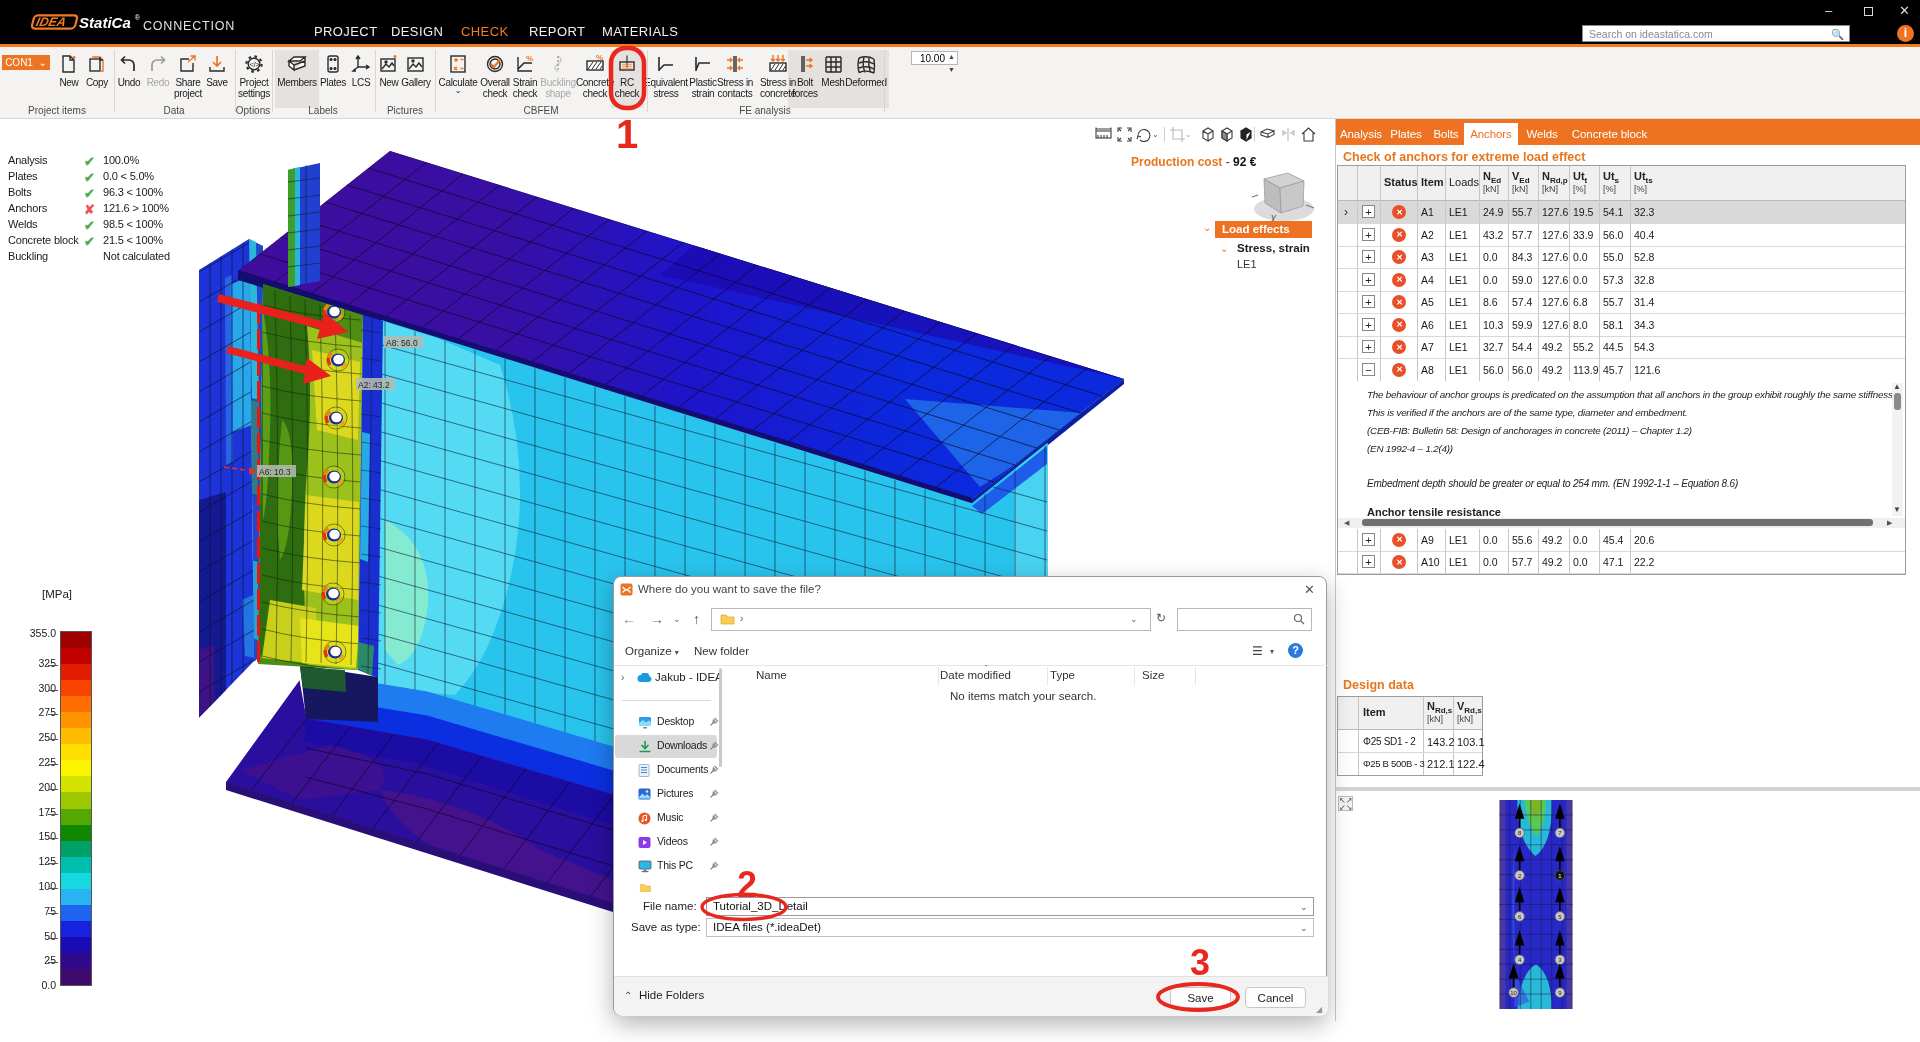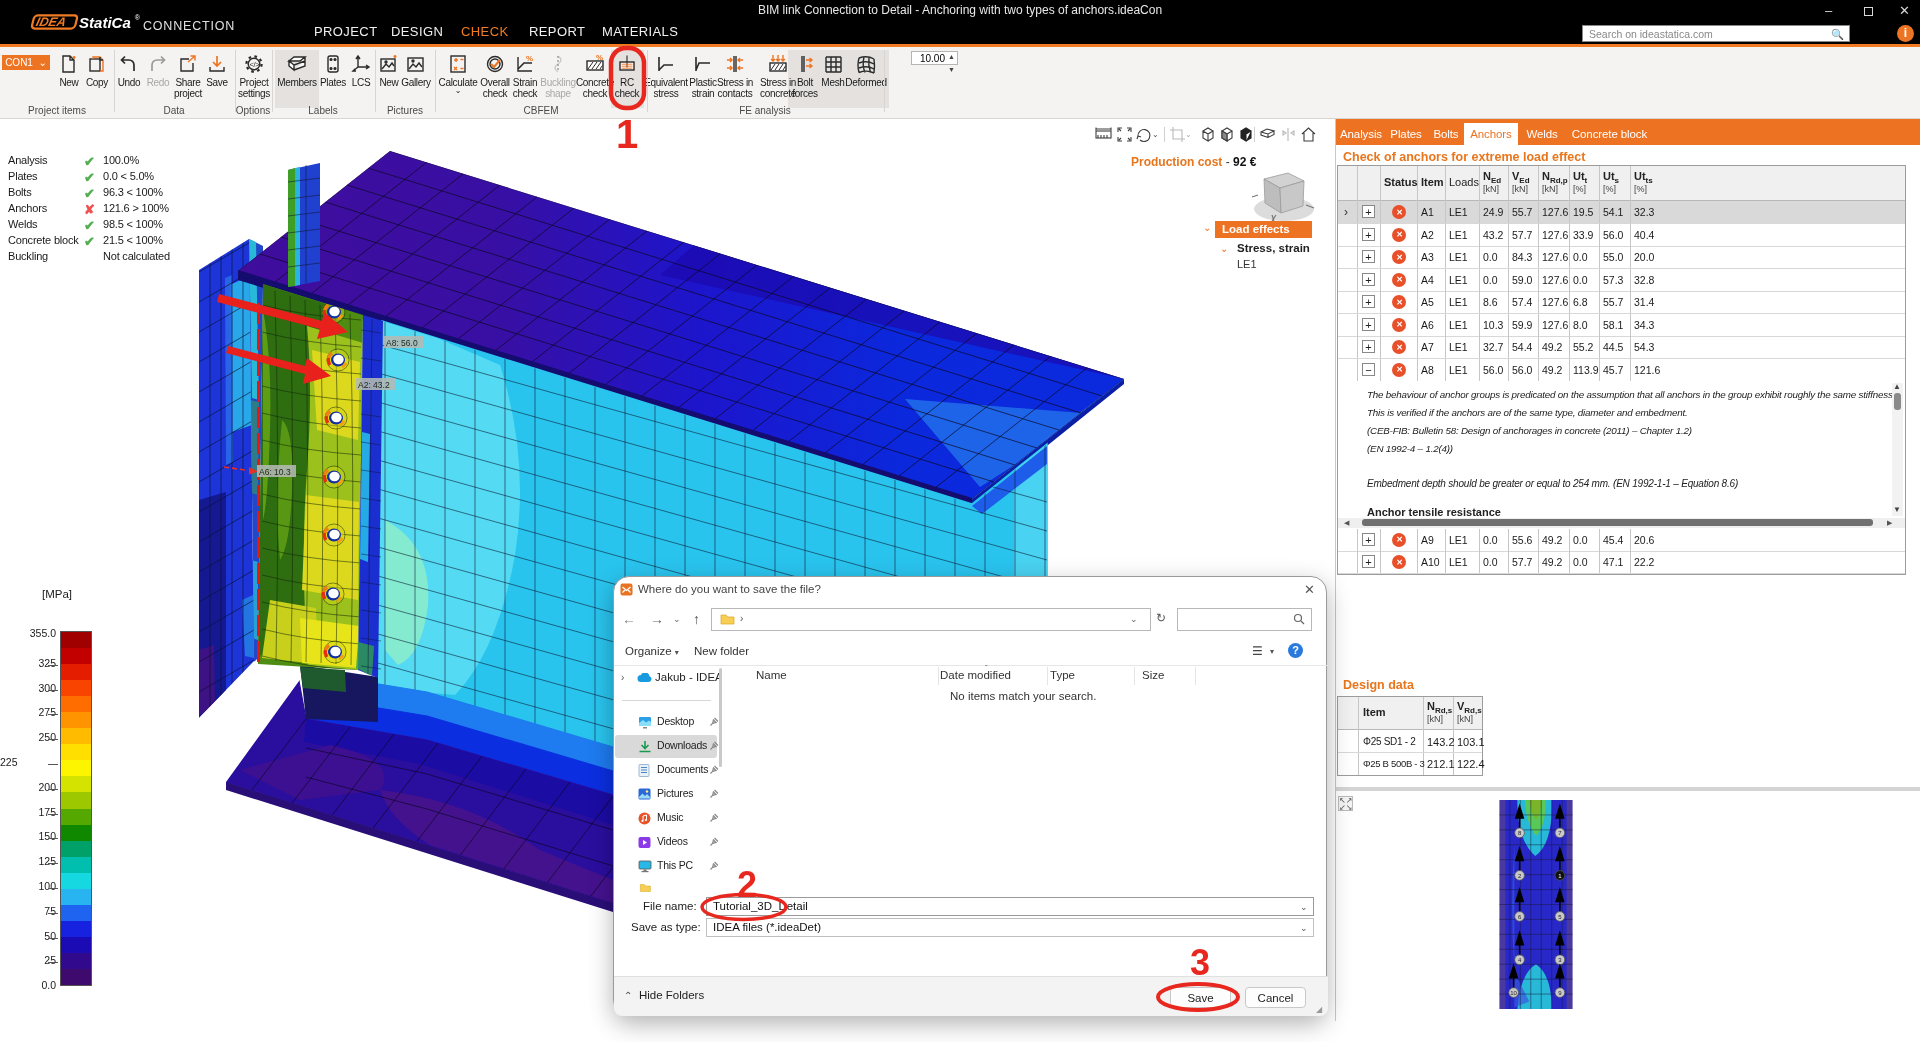--- a/index.html
+++ b/index.html
@@ -29,29 +29,28 @@
 .sumrow .bad{position:absolute;left:76px;color:#f05050;font-weight:bold;font-size:13px}
 .sumrow .val{position:absolute;left:95px}
 
 #rpanel{position:absolute;left:1335px;top:119px;width:585px;height:902px;background:#fff;border-left:1px solid #c8c8c8}
 #rtabs{position:absolute;left:0;top:4px;width:585px;height:22px;background:#ed7323}
 #rtabs:before{content:"";position:absolute;left:0;top:-4px;width:585px;height:4px;background:#ed7323}
 .rtab{position:absolute;top:0;height:22px;line-height:22px;color:#fff;font-size:11.5px;text-align:center;letter-spacing:-0.1px}
 .rtab.sel{background:#fff;color:#ed7323}
 .rphead{position:absolute;color:#e8761d;font-weight:bold;font-size:12.5px}
 
-#dlg{position:absolute;left:613px;top:576px;width:714px;height:440px;background:#fff;border:1px solid #9a9a9a;border-radius:16px;box-shadow:0 8px 24px rgba(0,0,0,0.3);font-size:11.5px;color:#222}
+#dlg{position:absolute;left:613px;top:576px;width:714px;height:440px;background:#fff;border:1px solid #9a9a9a;border-radius:8px;box-shadow:0 8px 24px rgba(0,0,0,0.3);font-size:11.5px;color:#222}
 
 #statusbar{position:absolute;left:0;top:1021px;width:1920px;height:21px;background:#000;color:#f0f0f0;font-size:11.5px}
 #statusbar span{position:absolute;top:4px}
 </style></head><body>
 <div id="page">
 
 <div id="titlebar">
- <div class="title">BIM link Connection to Detail - Anchoring with two types of anchors.ideaCon</div>
  <div class="winbtn" style="left:1825px">–</div>
  <div style="position:absolute;left:1864px;top:7px;width:9px;height:9px;border:1px solid #d8d8d8"></div>
  <div class="winbtn" style="left:1899px">✕</div>
 </div>
 
 <div id="menubar">
  <svg id="logo" width="260" height="34" viewBox="0 0 260 34">
   <g transform="translate(-16,0) skewX(-14)">
           <rect x="28" y="6" width="49" height="15" rx="4" fill="none" stroke="#f07b22" stroke-width="2.6"></rect>
    <text x="32" y="18.5" font-size="14" font-weight="bold" font-style="italic" fill="#f07b22" letter-spacing="0">IDEA</text>
@@ -262,21 +261,21 @@
     </div>
 <div class="abs" style="left:0px;top:627px;width:56px;text-align:right;font-size:10.5px;color:#1a1a1a">355.0</div>
 <div class="abs" style="left:0px;top:657px;width:56px;text-align:right;font-size:10.5px;color:#1a1a1a">325</div>
 <div class="abs" style="left:48px;top:665px;width:10px;height:1px;background:#555"></div>
 <div class="abs" style="left:0px;top:682px;width:56px;text-align:right;font-size:10.5px;color:#1a1a1a">300</div>
 <div class="abs" style="left:48px;top:690px;width:10px;height:1px;background:#555"></div>
 <div class="abs" style="left:0px;top:706px;width:56px;text-align:right;font-size:10.5px;color:#1a1a1a">275</div>
 <div class="abs" style="left:48px;top:714px;width:10px;height:1px;background:#555"></div>
 <div class="abs" style="left:0px;top:731px;width:56px;text-align:right;font-size:10.5px;color:#1a1a1a">250</div>
 <div class="abs" style="left:48px;top:739px;width:10px;height:1px;background:#555"></div>
-<div class="abs" style="left:0px;top:756px;width:56px;font-size:10.5px;color:#1a1a1a">225</div>
+<div class="abs" style="left:0px;top:756px;width:56px;text-align:right;font-size:10.5px;color:#1a1a1a">225</div>
 <div class="abs" style="left:48px;top:764px;width:10px;height:1px;background:#555"></div>
 <div class="abs" style="left:0px;top:781px;width:56px;text-align:right;font-size:10.5px;color:#1a1a1a">200</div>
 <div class="abs" style="left:48px;top:789px;width:10px;height:1px;background:#555"></div>
 <div class="abs" style="left:0px;top:806px;width:56px;text-align:right;font-size:10.5px;color:#1a1a1a">175</div>
 <div class="abs" style="left:48px;top:814px;width:10px;height:1px;background:#555"></div>
 <div class="abs" style="left:0px;top:830px;width:56px;text-align:right;font-size:10.5px;color:#1a1a1a">150</div>
 <div class="abs" style="left:48px;top:838px;width:10px;height:1px;background:#555"></div>
 <div class="abs" style="left:0px;top:855px;width:56px;text-align:right;font-size:10.5px;color:#1a1a1a">125</div>
 <div class="abs" style="left:48px;top:863px;width:10px;height:1px;background:#555"></div>
 <div class="abs" style="left:0px;top:880px;width:56px;text-align:right;font-size:10.5px;color:#1a1a1a">100</div>
@@ -583,21 +582,21 @@
       <div class="abs" style="left:26px;top:131.0px;width:13px;height:13px;border:1px solid #888;background:#fff;font-size:11px;line-height:12px;text-align:center;color:#222">+</div>
       <div class="abs" style="left:56px;top:131.0px;width:14px;height:14px;border-radius:50%;background:#e8502a"></div>
       <div class="abs" style="left:59.5px;top:133.5px;width:8px;height:8px;color:#fff;font-size:8px;font-weight:bold;line-height:9px;text-align:center">✕</div>
       <div class="abs" style="left:85px;top:132.0px;font-size:10.5px;color:#1a1a1a">A3</div>
       <div class="abs" style="left:113px;top:132.0px;font-size:10.5px;color:#1a1a1a">LE1</div>
       <div class="abs" style="left:147px;top:132.0px;font-size:10.5px;color:#1a1a1a">0.0</div>
       <div class="abs" style="left:176px;top:132.0px;font-size:10.5px;color:#1a1a1a">84.3</div>
       <div class="abs" style="left:206px;top:132.0px;font-size:10.5px;color:#1a1a1a">127.6</div>
       <div class="abs" style="left:237px;top:132.0px;font-size:10.5px;color:#1a1a1a">0.0</div>
       <div class="abs" style="left:267px;top:132.0px;font-size:10.5px;color:#1a1a1a">55.0</div>
-      <div class="abs" style="left:298px;top:132.0px;font-size:10.5px;color:#1a1a1a">20.0</div>
+      <div class="abs" style="left:298px;top:132.0px;font-size:10.5px;color:#1a1a1a">52.8</div>
 <div class="abs" style="left:21px;top:149.5px;width:1px;height:22px;background:#c6c6c6"></div>
       <div class="abs" style="left:44px;top:149.5px;width:1px;height:22px;background:#c6c6c6"></div>
       <div class="abs" style="left:81px;top:149.5px;width:1px;height:22px;background:#c6c6c6"></div>
       <div class="abs" style="left:109px;top:149.5px;width:1px;height:22px;background:#c6c6c6"></div>
       <div class="abs" style="left:143px;top:149.5px;width:1px;height:22px;background:#c6c6c6"></div>
       <div class="abs" style="left:172px;top:149.5px;width:1px;height:22px;background:#c6c6c6"></div>
       <div class="abs" style="left:202px;top:149.5px;width:1px;height:22px;background:#c6c6c6"></div>
       <div class="abs" style="left:233px;top:149.5px;width:1px;height:22px;background:#c6c6c6"></div>
       <div class="abs" style="left:263px;top:149.5px;width:1px;height:22px;background:#c6c6c6"></div>
       <div class="abs" style="left:294px;top:149.5px;width:1px;height:22px;background:#c6c6c6"></div>

